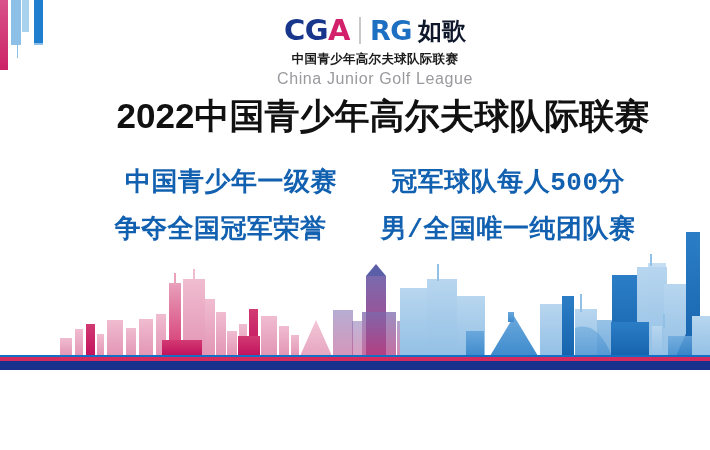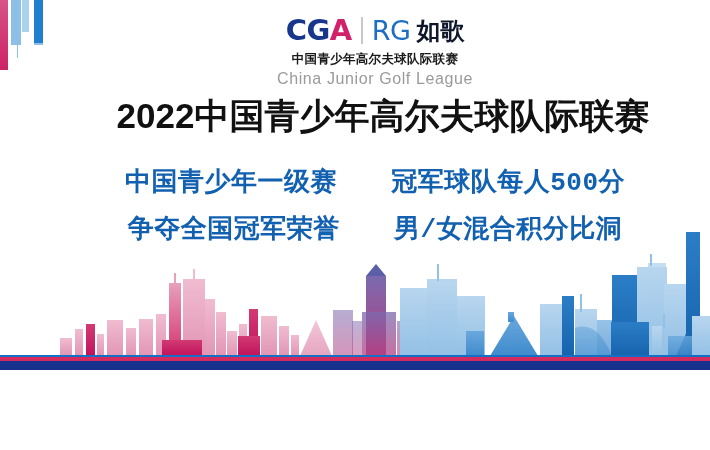--- a/index.html
+++ b/index.html
@@ -95,21 +95,21 @@
   .cga .a { color: #d2216a; }
   .logo-divider {
     display: inline-block;
     width: 2px;
     height: 27px;
     background: #c7c7cc;
     margin: 0 9px;
   }
   .rg {
     font-size: 27px;
-    font-weight: normal;
+    font-weight: bold;
     color: #1d6fc2;
     letter-spacing: -0.5px;
     font-family: "DejaVu Sans", sans-serif;
   }
   .rg-cn {
     font-size: 24px;
     font-weight: bold;
     color: #0f172a;
     margin-left: 6px;
     letter-spacing: 0px;
@@ -210,21 +210,21 @@
 
   <div class="taglines">
     <div class="tag-line">
       <span>中国青少年一级赛</span>
       <span class="tag-gap"></span>
       <span>冠军球队每人500分</span>
     </div>
     <div class="tag-line">
       <span>争夺全国冠军荣誉</span>
       <span class="tag-gap"></span>
-      <span>男/女混合积分比洞</span>
+      <span>男/全国唯一纯团队赛</span>
     </div>
   </div>
 
   <div class="skyline">
     <svg viewBox="0 0 710 140" preserveAspectRatio="none">
       <defs>
         <linearGradient id="gpink" x1="0" y1="0" x2="0" y2="1">
           <stop offset="0%" stop-color="#e8a0bb"></stop>
           <stop offset="100%" stop-color="#d5336e"></stop>
         </linearGradient>

